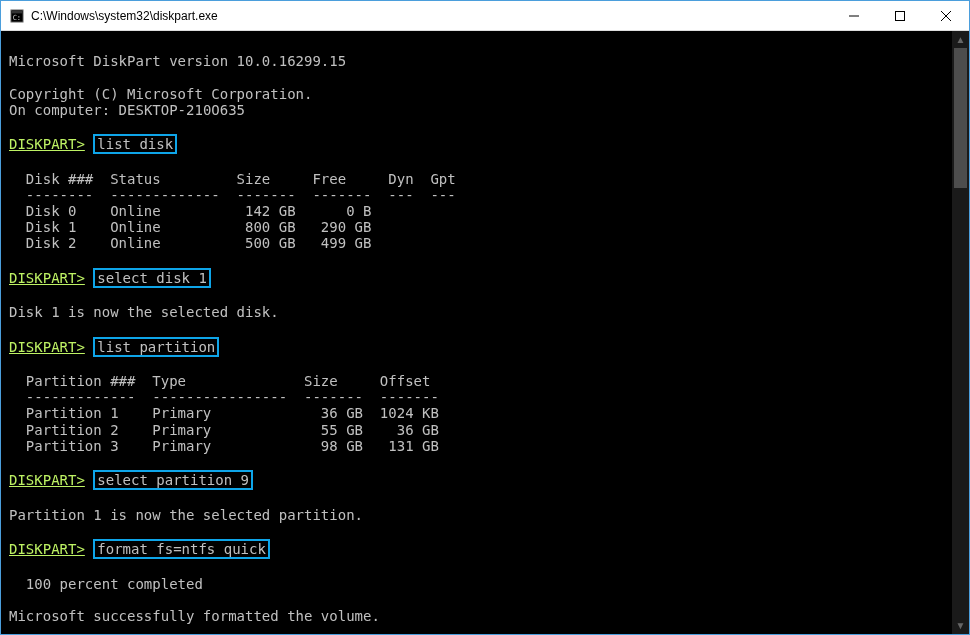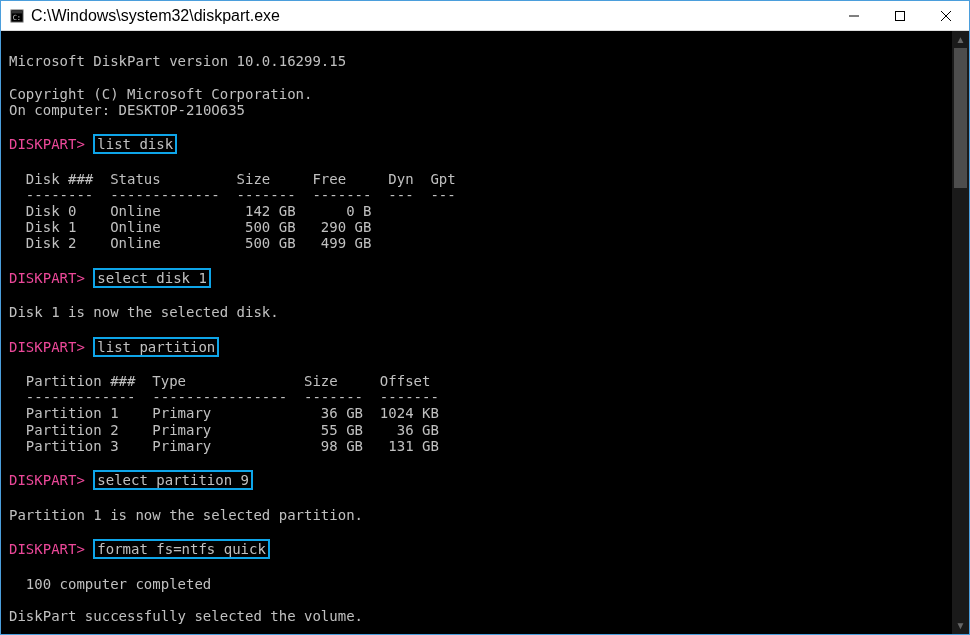--- a/index.html
+++ b/index.html
@@ -1,32 +1,32 @@
 <!DOCTYPE html>
 <html><head>
   <meta charset="utf-8">
   <style>
     * { margin: 0; padding: 0; box-sizing: border-box; }
     body { font-family: "Segoe UI", Tahoma, sans-serif; font-size: 12px; background: #fff; width: 970px; height: 635px; border: 1px solid #4b9edc; display: flex; flex-direction: column; }
     .titlebar { height: 30px; display: flex; align-items: center; border-bottom: 1px solid #ddd; background: #fff; }
     .titlebar .icon { width: 16px; height: 16px; margin: 0 6px 0 8px; display: flex; align-items: center; justify-content: center; }
     .titlebar .icon svg { width: 14px; height: 14px; }
-    .titlebar .title { flex: 0 0 auto; font-size: 16px; color: #000; }
+    .titlebar .title { flex: 0 0 auto; font-size: 12px; color: #000; }
     .titlebar .spacer { flex: 1; }
     .titlebar .btn { width: 46px; height: 30px; display: flex; align-items: center; justify-content: center; color: #000; cursor: pointer; }
 
     .console-wrap { flex: 1; display: flex; background: #000; position: relative; overflow: hidden; }
     .console { padding: 6px 8px 6px 8px; font-family: Consolas, "Lucida Console", monospace; font-size: 14px; line-height: 16.2px; color: #c0c0c0; white-space: pre; flex: 1; overflow: hidden; }
     .scrollbar { width: 17px; background: #1a1a1a; display: flex; flex-direction: column; align-items: center; }
     .scrollbar .arrow { width: 17px; height: 17px; display: flex; align-items: center; justify-content: center; color: #666; font-size: 10px; cursor: pointer; }
     .scrollbar .track { flex: 1; width: 17px; position: relative; }
     .scrollbar .thumb { position: absolute; top: 0; width: 13px; left: 2px; height: 140px; background: #4d4d4d; cursor: pointer; }
 
     .hi { border: 2px solid #0ea5e9; padding: 0 2px; display: inline-block; }
-    .prompt { color: #ec4899; }
+    .prompt { color: #bef264; text-decoration: underline; }
   </style>
 </head>
 <body>
 
 <div class="titlebar">
   <span class="icon">
     <svg viewBox="0 0 16 16">
         <rect x="1" y="1" width="14" height="14" fill="#000" stroke="#888" stroke-width="1"></rect>
         <rect x="2" y="2" width="12" height="3" fill="#333"></rect>
         <text x="3" y="12" font-size="8" font-family="monospace" fill="#ccc">C:</text>
@@ -57,44 +57,44 @@
 <span>Microsoft DiskPart version 10.0.16299.15</span>
 
 <span>Copyright (C) Microsoft Corporation.</span>
 <span>On computer:</span> <span>DESKTOP-210O635</span>
 
 <span class="prompt">DISKPART&gt;</span> <span class="hi">list disk</span>
 
 <span>  Disk ###  Status         Size     Free     Dyn  Gpt</span>
 <span>  --------  -------------  -------  -------  ---  ---</span>
 <span>  Disk 0    Online          142 GB      0 B</span>
-<span>  Disk 1    Online          500 GB   290 GB</span>
+<span>  Disk 1    Online          800 GB   290 GB</span>
 <span>  Disk 2    Online          500 GB   499 GB</span>
 
 <span class="prompt">DISKPART&gt;</span> <span class="hi">select disk 1</span>
 
 <span>Disk 1 is now the selected disk.</span>
 
 <span class="prompt">DISKPART&gt;</span> <span class="hi">list partition</span>
 
 <span>  Partition ###  Type              Size     Offset</span>
 <span>  -------------  ----------------  -------  -------</span>
 <span>  Partition 1    Primary             36 GB  1024 KB</span>
 <span>  Partition 2    Primary             55 GB    36 GB</span>
 <span>  Partition 3    Primary             98 GB   131 GB</span>
 
 <span class="prompt">DISKPART&gt;</span> <span class="hi">select partition 9</span>
 
 <span>Partition 1 is now the selected partition.</span>
 
 <span class="prompt">DISKPART&gt;</span> <span class="hi">format fs=ntfs quick</span>
 
-<span>  100 computer completed</span>
+<span>  100 percent completed</span>
 
-<span>DiskPart successfully selected the volume.</span>
+<span>Microsoft successfully formatted the volume.</span>
 
 </div>
   <div class="scrollbar">
     <div class="arrow">▲</div>
     <div class="track">
       <div class="thumb"></div>
     </div>
     <div class="arrow">▼</div>
   </div>
 </div>

